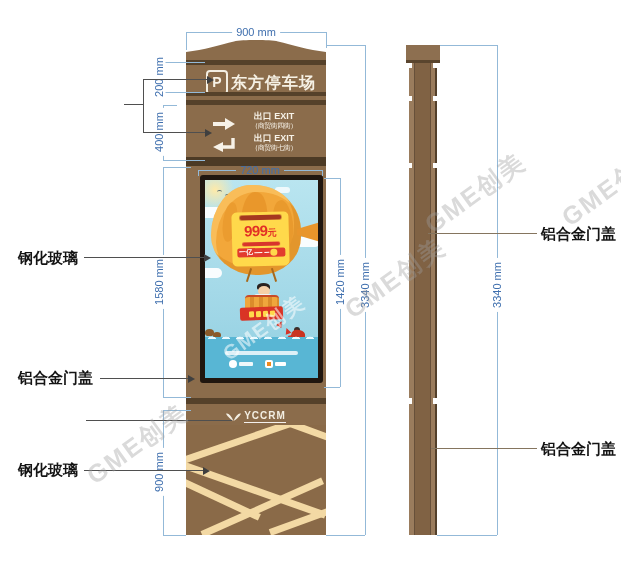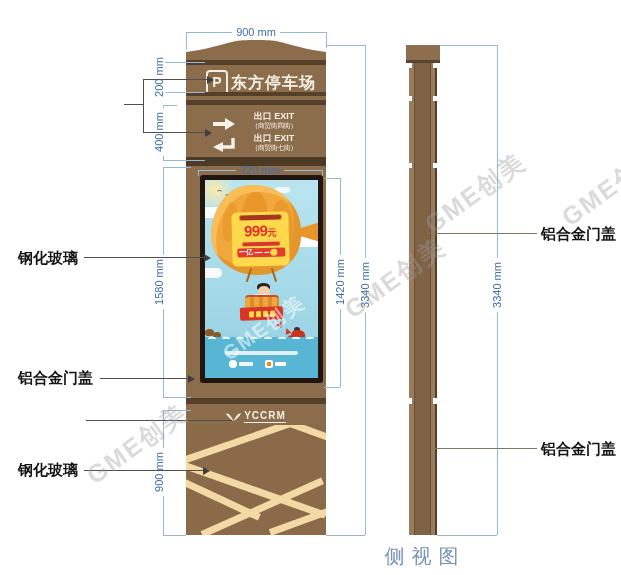--- a/index.html
+++ b/index.html
@@ -275,21 +275,20 @@
 
   <div class="lbl" style="left:18px;top:461px">钢化玻璃</div>
   <div class="ld" style="left:84px;top:470px;width:119px"></div>
   <div class="cArr" style="left:203px;top:466.5px"></div>
 
   <div class="ld brown" style="left:428px;top:233px;width:109px"></div>
   <div class="lbl" style="left:541px;top:225px">铝合金门盖</div>
   <div class="ld brown" style="left:431px;top:448px;width:106px"></div>
   <div class="lbl" style="left:541px;top:440px">铝合金门盖</div>
 
-  <div class="cap" style="left:362px;top:543px;width:126px">侧视图</div>
 
   <div class="wm" style="left:137px;top:444px">GME创美</div>
   <div class="wm onad" style="left:264px;top:328px">GME创美</div>
   <div class="wm" style="left:395px;top:278px">GME创美</div>
   <div class="wm" style="left:475px;top:193px">GME创美</div>
   <div class="wm" style="left:612px;top:186px">GME创美</div>
 
 </div>
 
 </body></html>

